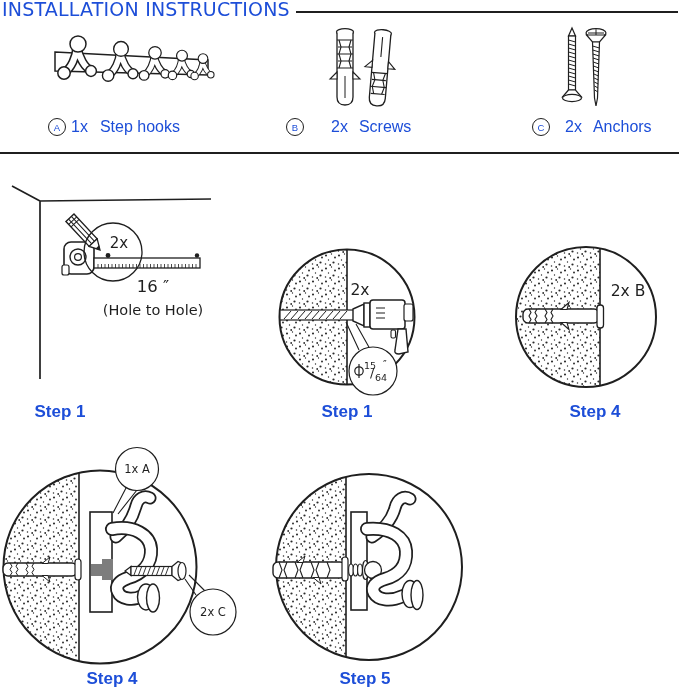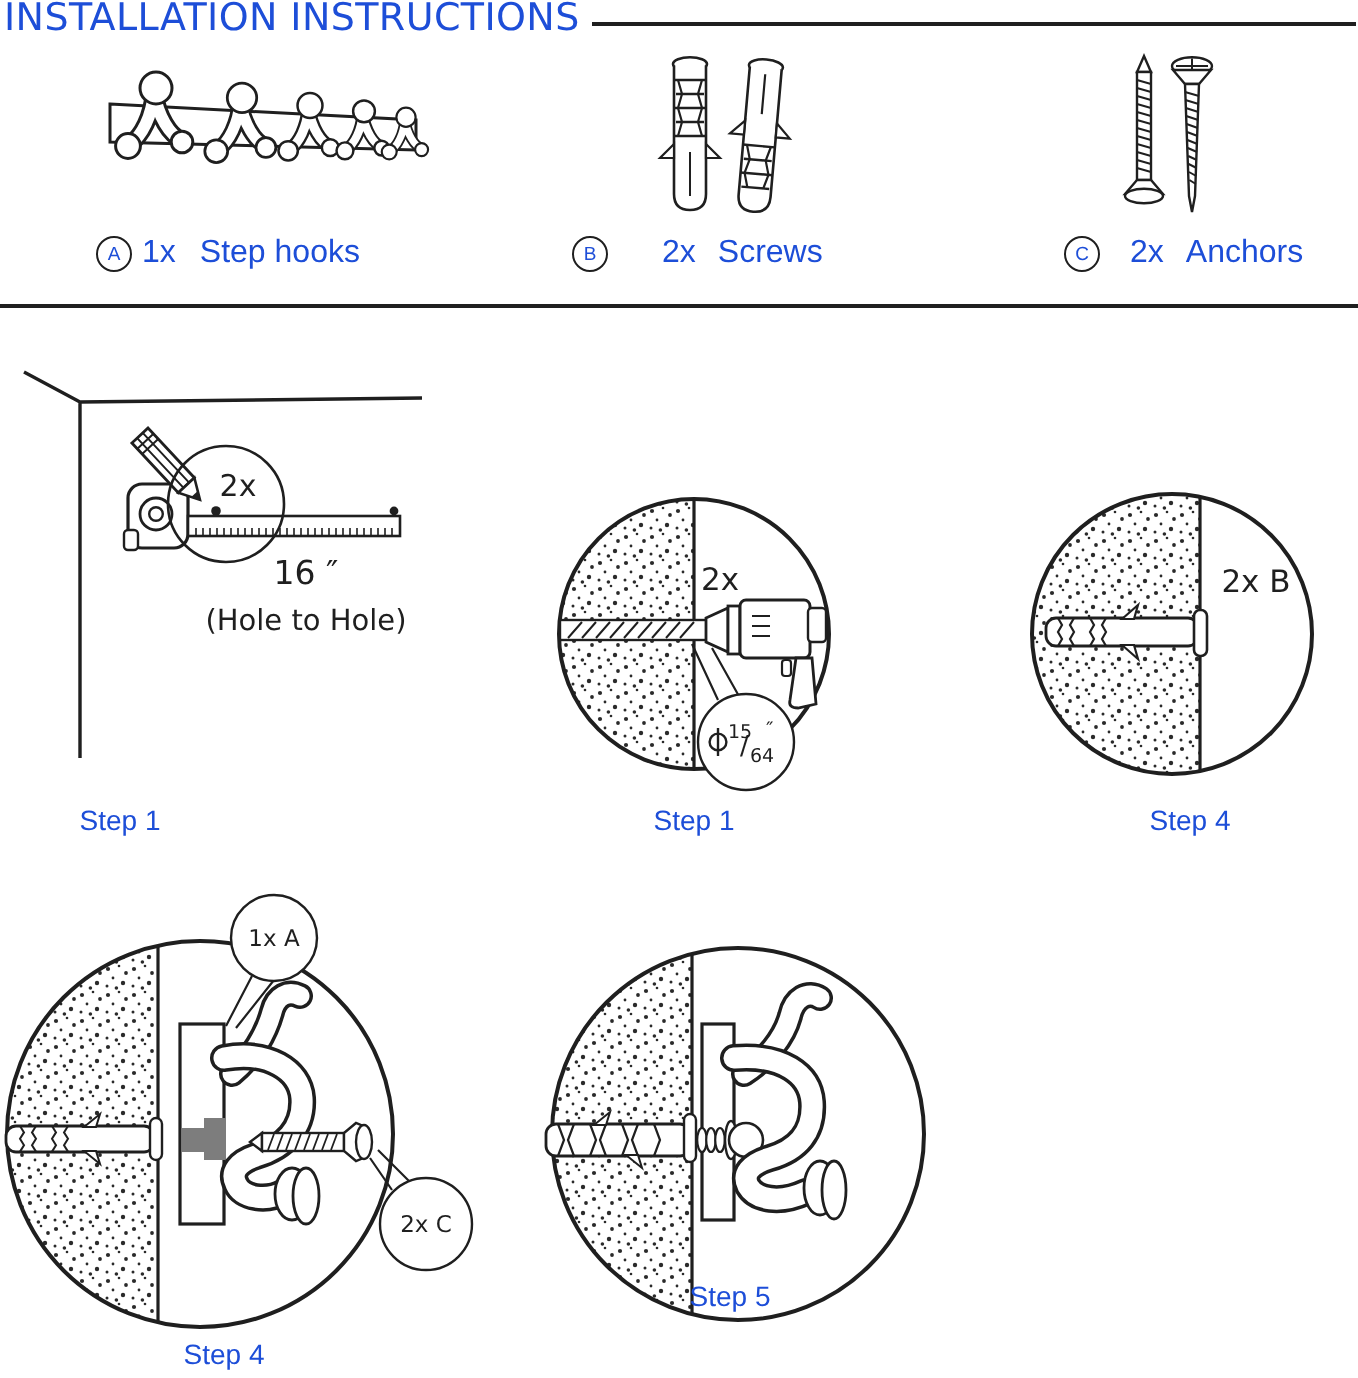--- a/index.html
+++ b/index.html
@@ -7,21 +7,21 @@
          font-family:"Liberation Sans",sans-serif;color:#1d4ed8;}
   .abs{position:absolute;}
   .title{left:2px;top:-2px;font-family:"DejaVu Sans",sans-serif;font-size:19px;
          letter-spacing:0.2px;font-weight:400;white-space:nowrap;}
   .title-rule{left:296px;top:11px;width:382px;height:2px;background:#1f1f1f;}
   .divider{left:0;top:152px;width:679px;height:2px;background:#1f1f1f;}
   .part{display:flex;align-items:center;top:118px;font-size:16px;white-space:nowrap;}
   .badge{width:16px;height:16px;border:1.4px solid #1f1f1f;border-radius:50%;
          display:flex;align-items:center;justify-content:center;font-size:9.5px;flex:0 0 auto;}
   .spacer{display:inline-block;height:1px;flex:0 0 auto;}
-  .step-label{font-weight:normal;font-size:14px;transform:translateX(-50%);white-space:nowrap;}
+  .step-label{font-weight:bold;font-size:17px;transform:translateX(-50%);white-space:nowrap;}
   svg{display:block;}
   svg text{font-family:"DejaVu Sans","Liberation Sans",sans-serif;fill:#1f1f1f;stroke:none;}
   .ln{stroke:#1f1f1f;fill:none;}
   .wh{fill:#ffffff;stroke:#1f1f1f;}
 </style>
 </head>
 <body>
 
 <div class="stage">
 
@@ -347,15 +347,15 @@
 
     <g>
       <path d="M103,70 C114,63 123,52 126,41 C128,32 135,28 141,32" class="ln" stroke-width="13" stroke-linecap="round"></path>
       <path d="M103,70 C114,63 123,52 126,41 C128,32 135,28 141,32" stroke="#fff" fill="none" stroke-width="9.5" stroke-linecap="round"></path>
       <path d="M98,62 C122,60 136,70 137,84 C138,99 130,108 116,112 C106,115 102,120 105,126 C109,133 121,135 134,129" class="ln" stroke-width="14" stroke-linecap="round"></path>
       <path d="M98,62 C122,60 136,70 137,84 C138,99 130,108 116,112 C106,115 102,120 105,126 C109,133 121,135 134,129" stroke="#fff" fill="none" stroke-width="10.5" stroke-linecap="round"></path>
       <ellipse class="wh" stroke-width="1.4" cx="141" cy="127" rx="8" ry="13.5"></ellipse>
       <ellipse class="wh" stroke-width="1.4" cx="148" cy="128" rx="6" ry="14.5"></ellipse>
     </g>
   </svg>
-  <div class="abs step-label" style="left:365px;top:640px">Step 5</div>
+  <div class="abs step-label" style="left:365px;top:669px">Step 5</div>
 
 </div>
 
 </body></html>

